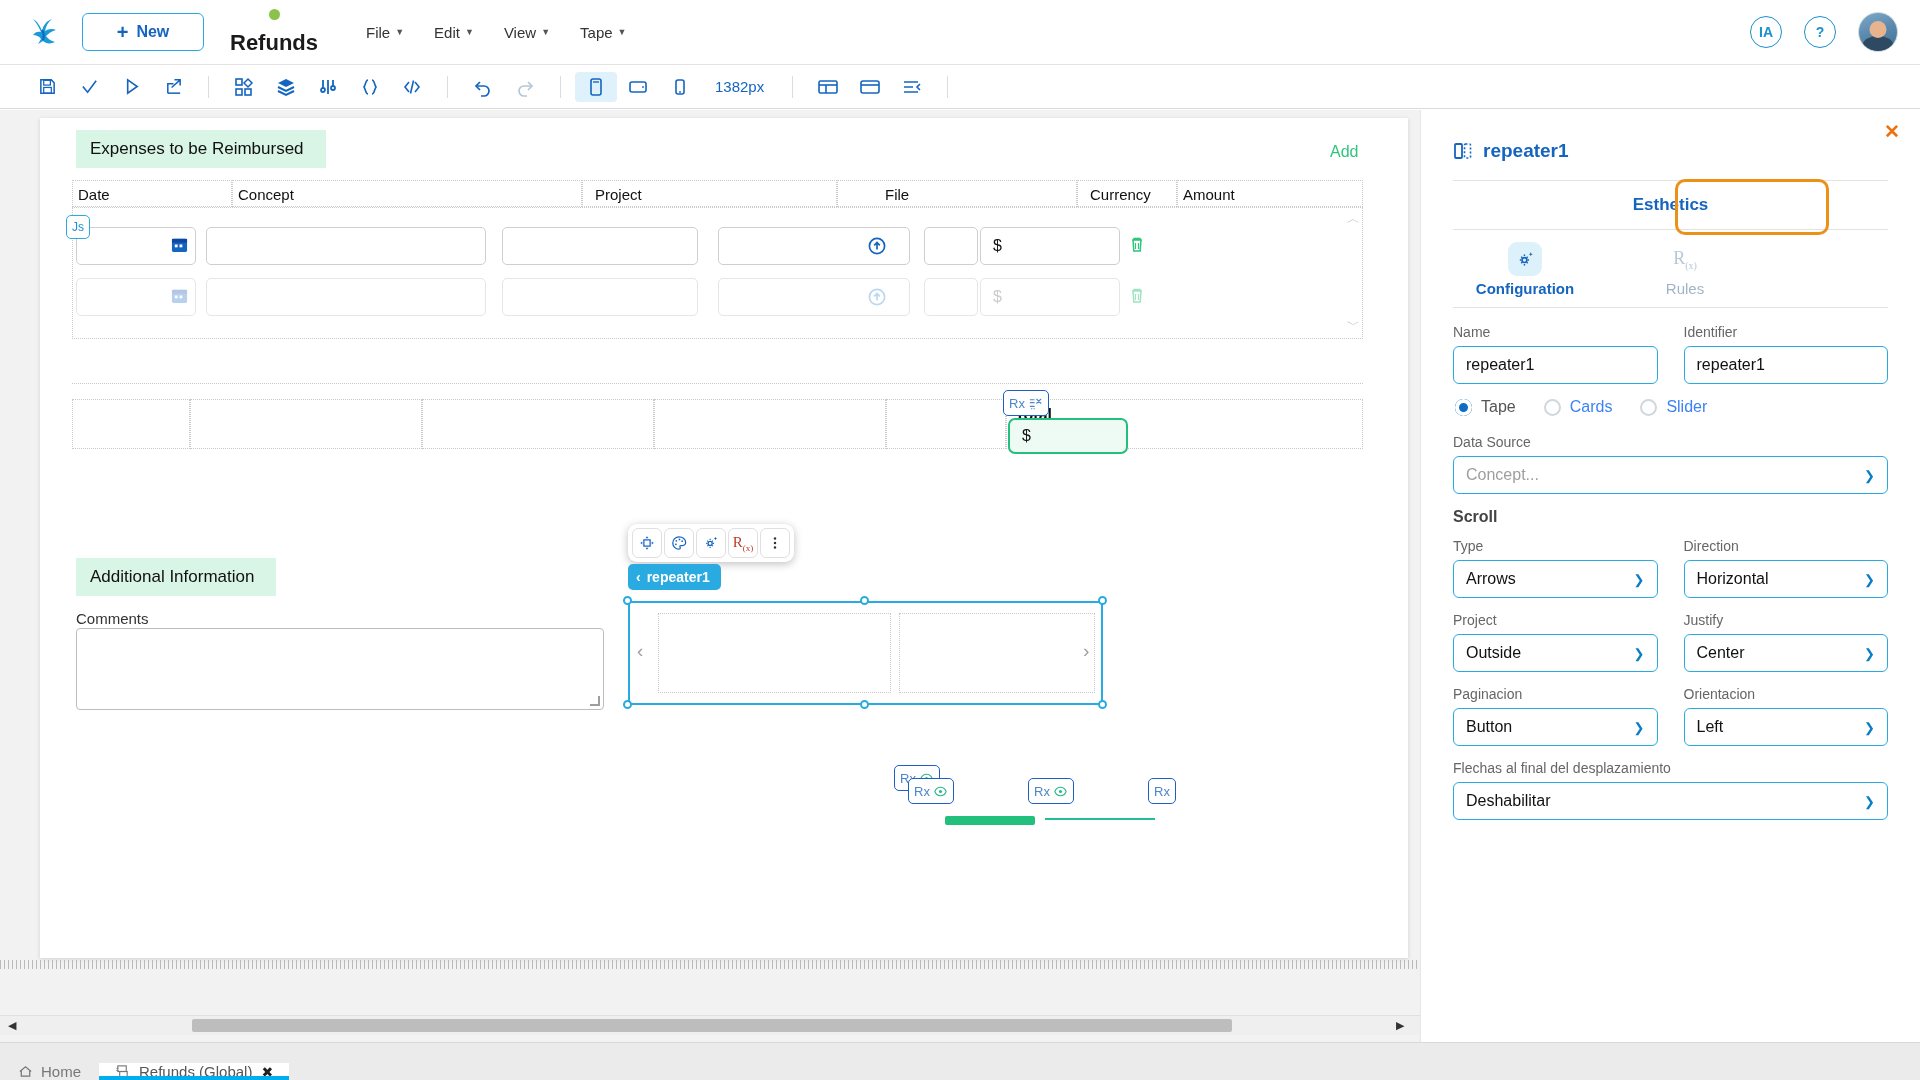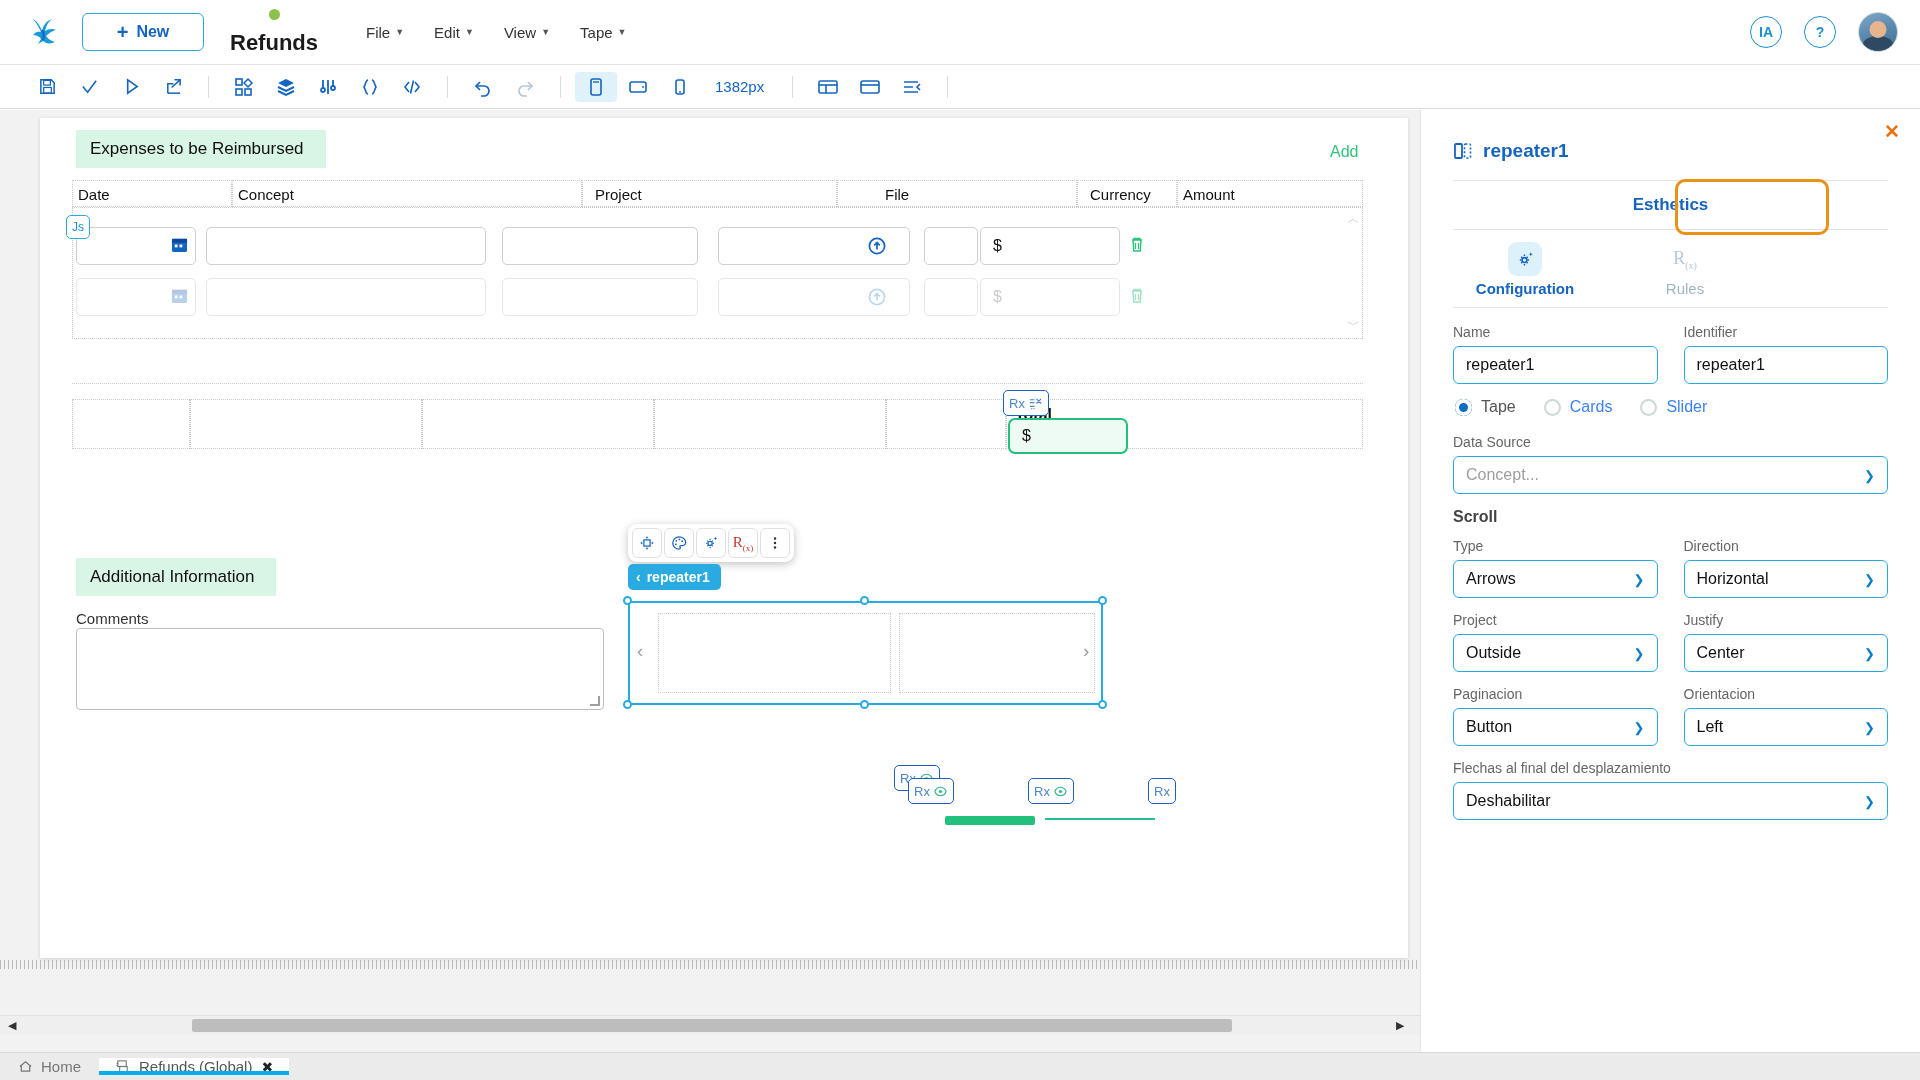--- a/index.html
+++ b/index.html
@@ -220,22 +220,22 @@
   .radios{ display:flex; align-items:center; gap:28px; margin:12px 0 18px 2px; }
   .radio{ display:flex; align-items:center; gap:9px; cursor:pointer; }
   .rdot{ width:17px;height:17px;border-radius:50%;border:2px solid #cfd8dc; background:#fff; }
   .rdot.on{ border:none; background:#0b6ec4; box-shadow:inset 0 0 0 4px #fff, inset 0 0 0 10px #0b6ec4; }
   .rlabel{ font-size:16px; color:#3b82f6; }
   .rlabel.on{ color:#555; }
   .sec-head{ font-size:16px; font-weight:bold; color:#444; margin:12px 0 12px 0; }
 
   
   .bottom-bar{
-    position:absolute; left:0; right:0; bottom:0; height:28px; background:#ebebeb;
-    display:flex; align-items:center; z-index:20; border-top:1px solid #d8d8d8;
+    position:absolute; left:0; right:0; bottom:0; height:38px; background:#ebebeb;
+    display:flex; align-items:flex-end; z-index:20; border-top:1px solid #d8d8d8;
   }
   .bt-home{ display:flex; align-items:center; gap:8px; padding:0 18px; color:#777; font-size:15px; cursor:pointer; }
   .bt-tab{
     display:flex; align-items:center; gap:9px; padding:0 16px; background:#fff;
     color:#555; font-size:15px; cursor:pointer; position:relative;
   }
   .bt-tab::after{ content:""; position:absolute; left:0; right:0; bottom:0; height:4px; background:#00aef0; }
   .bt-x{ font-size:14px; color:#222; }
   svg{ display:block; }
 </style>

